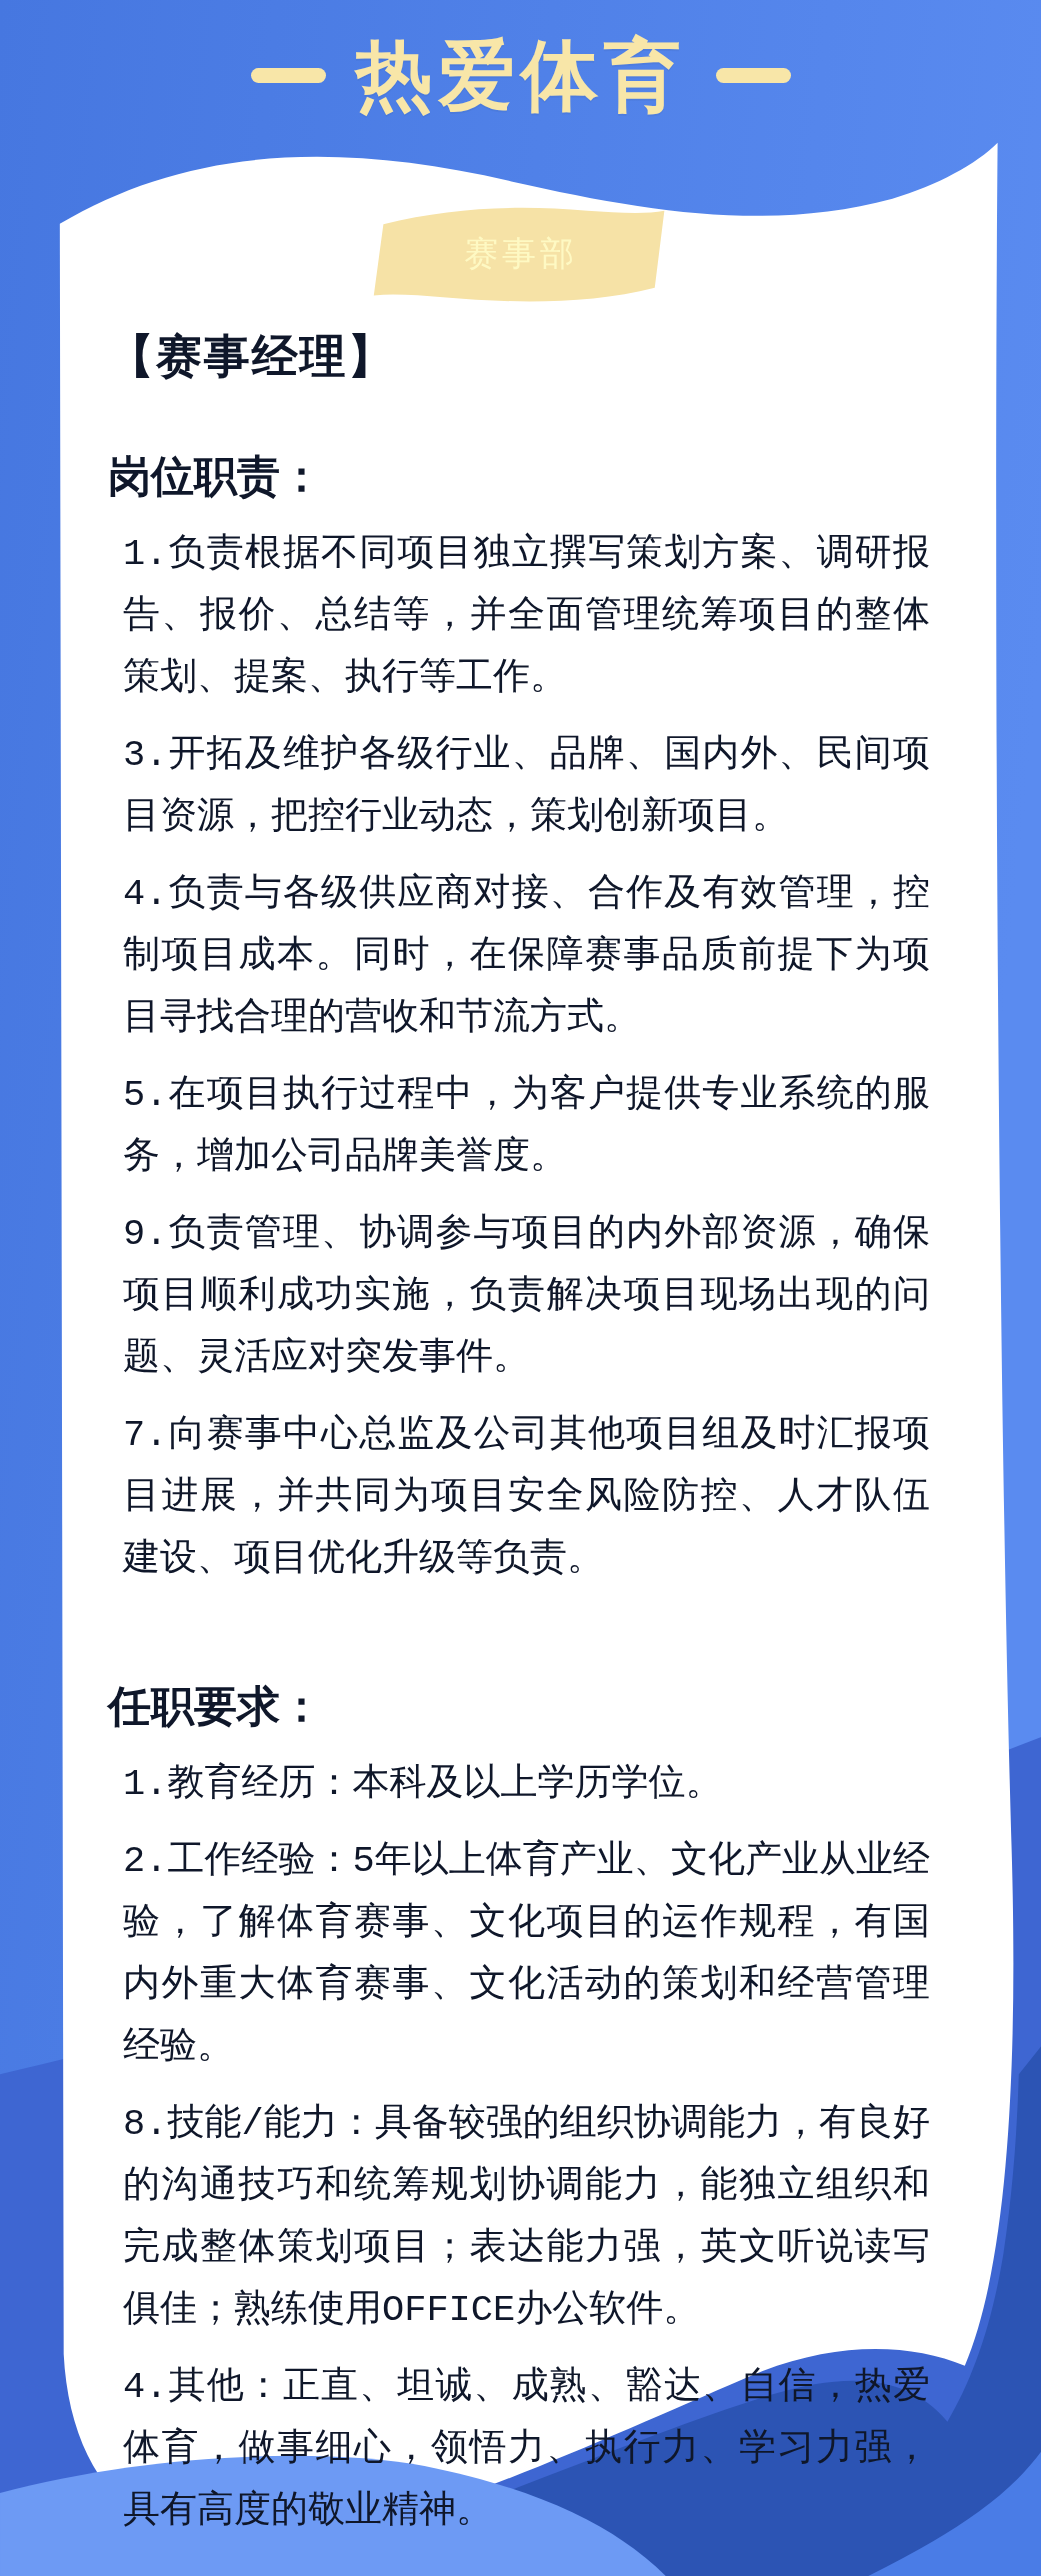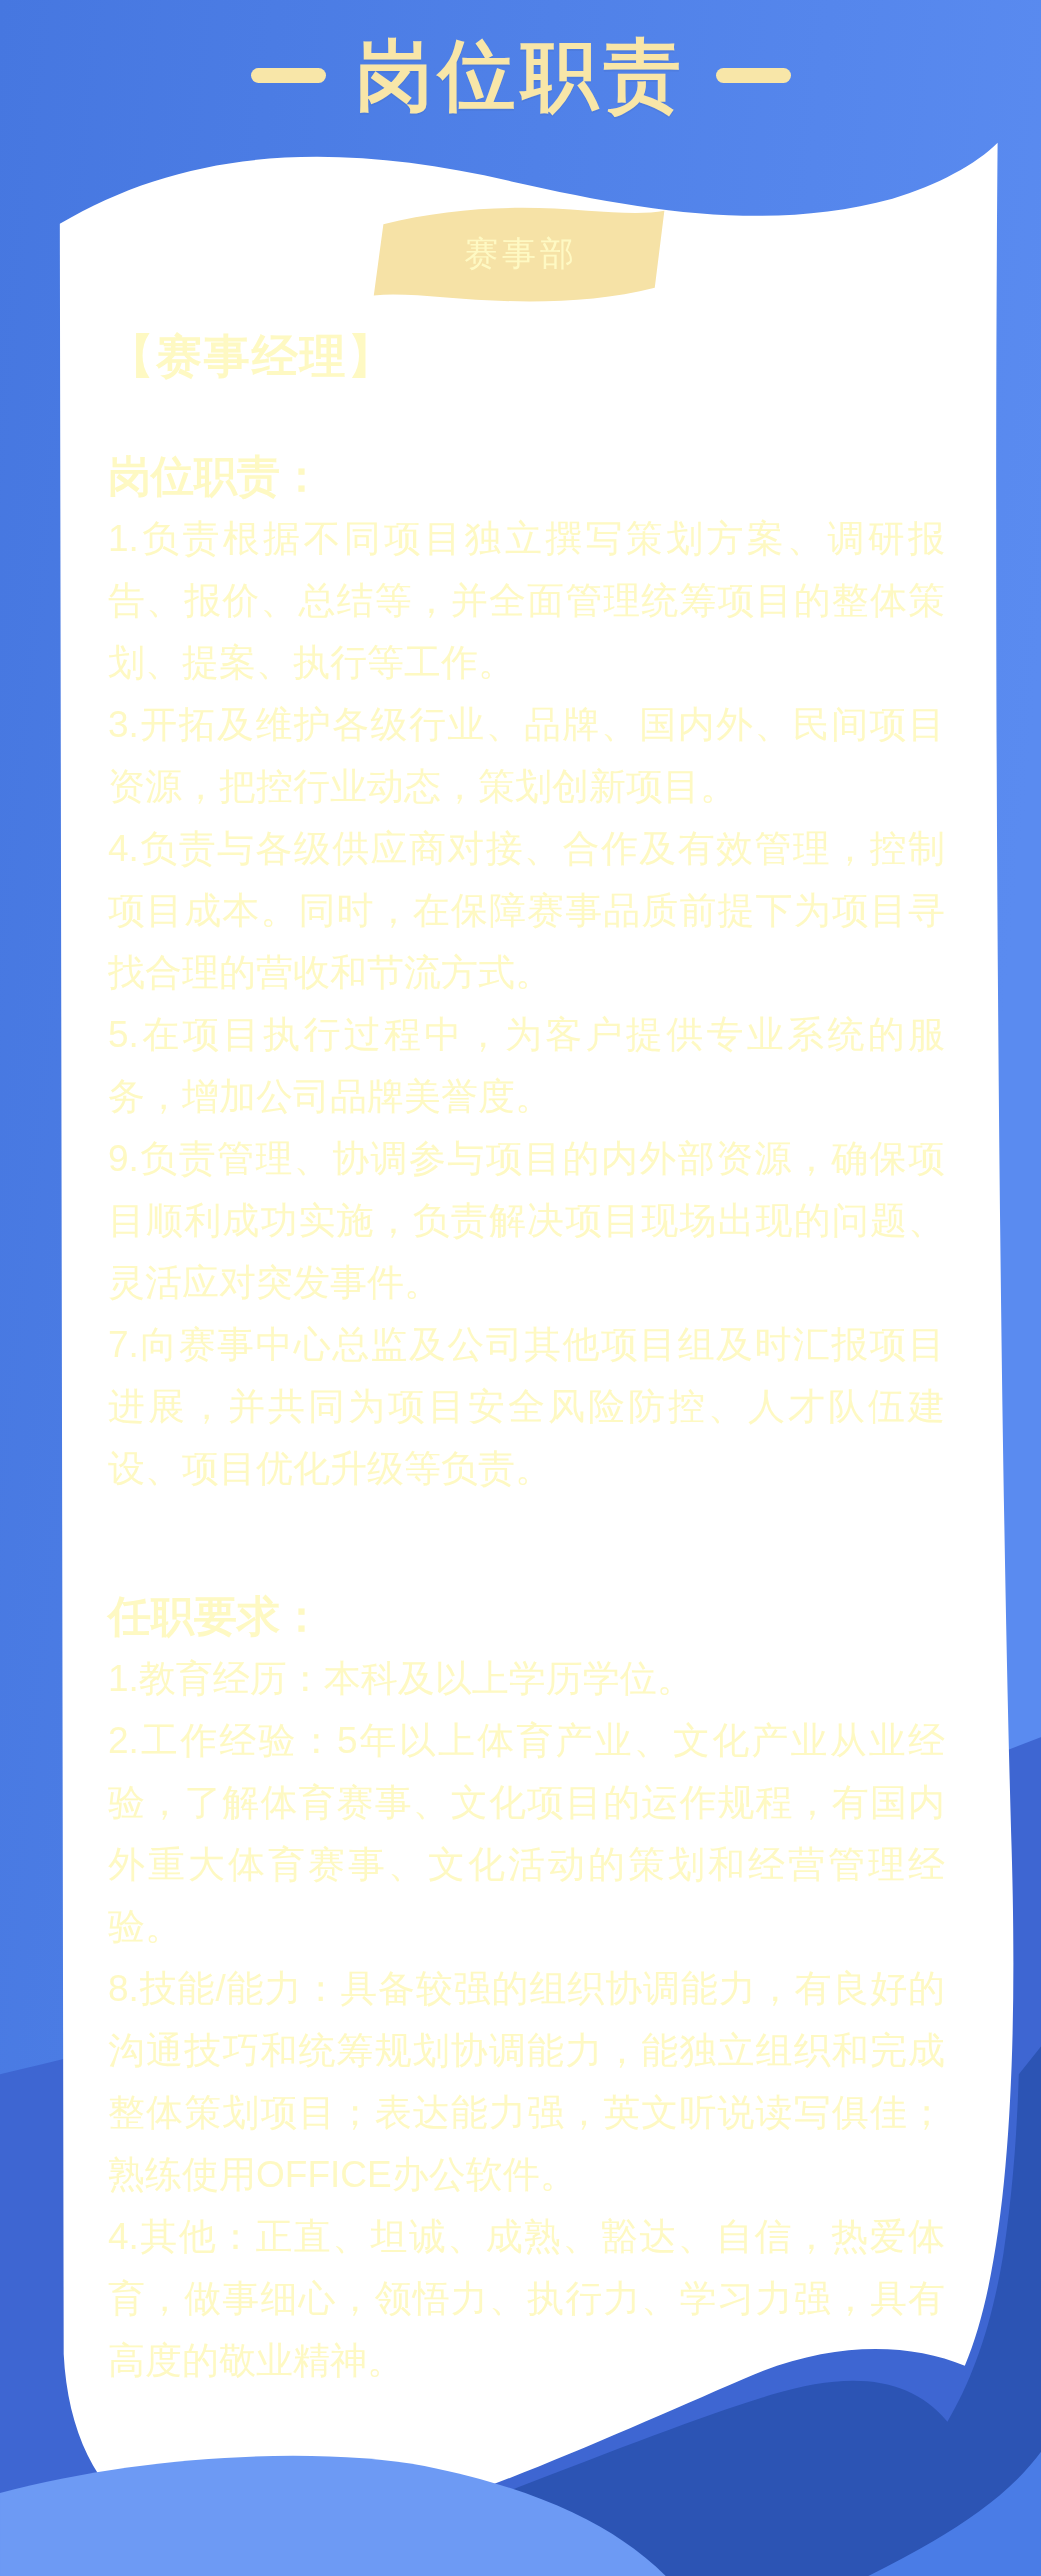--- a/index.html
+++ b/index.html
@@ -30,27 +30,27 @@
   .banner svg{position:absolute;left:0;top:0;}
   .banner-label{
     position:absolute;left:0;top:0;width:100%;height:100%;
     display:flex;align-items:center;justify-content:center;
     font-size:34px;font-weight:normal;color:#fef9c3;letter-spacing:3.9px;
   }
 
   
   .card-content{
     position:absolute;left:108px;top:324px;width:837px;z-index:2;
-    color:#fef9c3;font-size:37px;line-height:62px;text-align:justify;
+    color:#0f172a;font-size:37px;line-height:62px;text-align:justify;
   }
   .pos-title{font-size:46px;font-weight:bold;line-height:64px;letter-spacing:1.9px;}
   .sec-heading{font-size:43px;font-weight:bold;line-height:64px;margin:0;}
   .sec-heading.first{margin-top:56px;}
   .sec-heading.second{margin-top:84px;}
-  .body-item{margin:0;}
+  .body-item{margin:15px;font-family:Liberation Mono, monospace;}
 </style>
 </head>
 <body>
 
 <svg id="bg-art" viewBox="0 0 1080 2670" xmlns="http://www.w3.org/2000/svg" aria-hidden="true">
   <defs>
     <linearGradient id="bgGrad" x1="0" y1="0" x2="1" y2="0.25">
       <stop offset="0" stop-color="#4677e0"></stop>
       <stop offset="1" stop-color="#5a8bf0"></stop>
     </linearGradient>
@@ -82,21 +82,21 @@
   <path fill="#4a7ce6" d="M900,2670 C980,2630 1042,2592 1080,2540 L1080,2670 Z"></path>
 
   <path fill="#6d9af4" d="M0,2584
            C150,2544 330,2536 440,2556
            C560,2580 640,2620 690,2670
            L0,2670 Z"></path>
 </svg>
 
 <div class="title-row">
   <span class="title-dash"></span>
-  <span class="title-text">岗位职责</span>
+  <span class="title-text">热爱体育</span>
   <span class="title-dash"></span>
 </div>
 
 <div class="banner">
   <svg width="311" height="102" viewBox="0 0 322 106" aria-hidden="true">
     <path fill="#f6e2a6" d="M18,22
              C90,4 160,2 230,8
              C260,10 290,12 310,8
              L300,88
              C230,106 150,104 80,98

